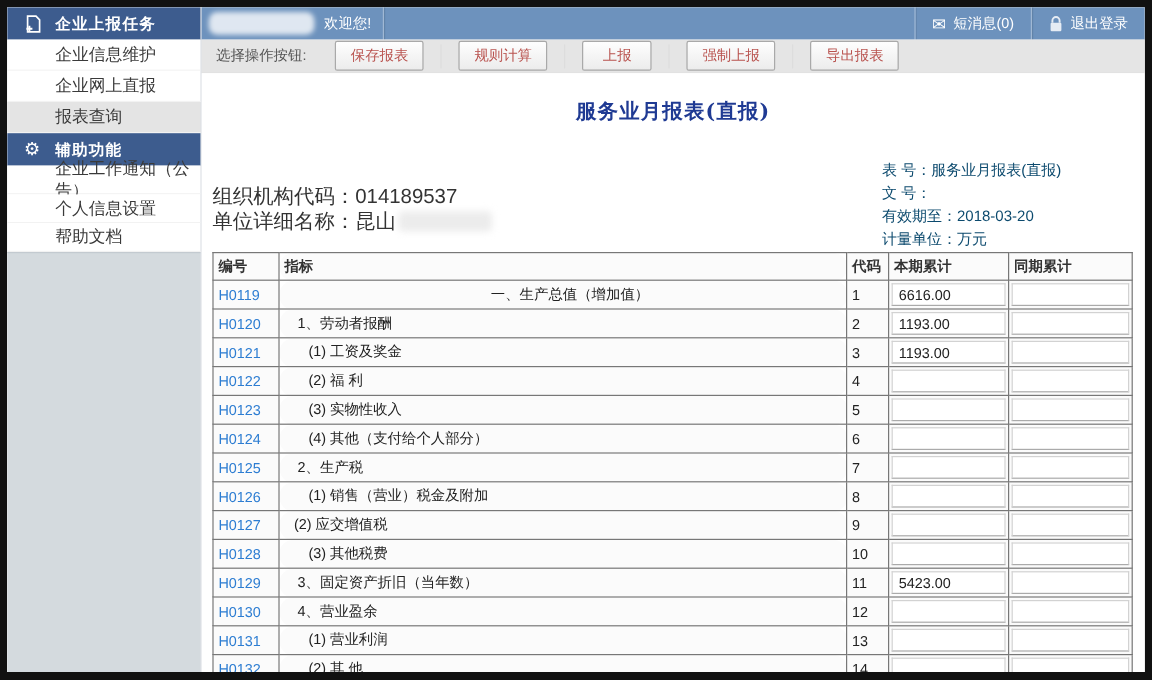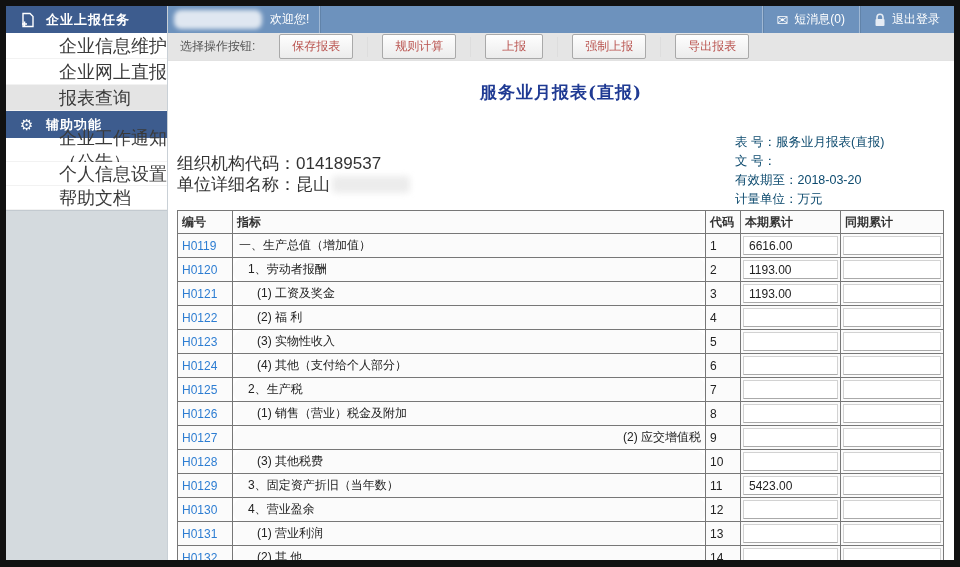--- a/index.html
+++ b/index.html
@@ -9,21 +9,21 @@
   .screen { position:absolute; left:6px; top:6px; width:948px; height:554px;
     background:#fff; display:flex; overflow:hidden; }
 
   
   .sidebar { width:162px; height:100%; background:#fff; display:flex; flex-direction:column;
     border-right:1px solid #c9d0d6; flex:none; }
   .side-header { height:27px; background:#3d5c8e; color:#fff; display:flex; align-items:center;
     padding-left:14px; font-size:13px; font-weight:bold; letter-spacing:1px; cursor:pointer; }
   .side-header .ico { width:26px; display:inline-flex; align-items:center; justify-content:flex-start; }
   .gear { font-size:15px; line-height:1; color:#fff; }
-  .side-item { height:26px; display:flex; align-items:center; padding-left:53px; font-size:18px;
+  .side-item { height:26px; display:flex; align-items:center; padding-left:40px; font-size:14px;
     color:#3a3a3a; background:#fff; border-bottom:1px solid #f2f2f2; cursor:pointer; }
   .side-item.small { height:24px; }
   .side-item.active { background:#e4e4e4; }
   .side-rest { flex:1; background:#d4dade; border-top:1px solid #c3cad0; }
 
   
   .main { flex:1; display:flex; flex-direction:column; min-width:0; }
   .topbar { height:27px; background:#6d92bd; display:flex; align-items:center; color:#fff;
     font-size:12px; flex:none; }
   .blur-name { width:88px; height:19px; margin-left:6px; margin-right:8px; border-radius:7px;
@@ -167,21 +167,21 @@
             <th class="c-code">编号</th>
             <th class="c-ind">指标</th>
             <th class="c-seq">代码</th>
             <th class="c-val" style="padding:0 4px !important;">本期累计</th>
             <th class="c-val2" style="padding:0 4px !important;">同期累计</th>
           </tr>
         </thead>
         <tbody id="rows">
         <tr>
           <td class="c-code"><a class="code-link">H0119</a></td>
-          <td class="c-ind" style="padding-left: 6px;">一、生产总值（增加值）</td>
+          <td class="c-ind" style="padding-left: 16px; text-align: center;">一、生产总值（增加值）</td>
           <td class="c-seq">1</td>
           <td class="c-val">
                   <div class="cellbox">6616.00</div>
                 </td>
           <td class="c-val2">
                   <div class="cellbox"></div>
                 </td>
         </tr>
 
         <tr>
@@ -263,21 +263,21 @@
           <td class="c-val">
                   <div class="cellbox"></div>
                 </td>
           <td class="c-val2">
                   <div class="cellbox"></div>
                 </td>
         </tr>
 
         <tr>
           <td class="c-code"><a class="code-link">H0127</a></td>
-          <td class="c-ind" style="padding-left: 12px; text-align: right;">(2) 应交增值税</td>
+          <td class="c-ind" style="padding-left: 12px;">(2) 应交增值税</td>
           <td class="c-seq">9</td>
           <td class="c-val">
                   <div class="cellbox"></div>
                 </td>
           <td class="c-val2">
                   <div class="cellbox"></div>
                 </td>
         </tr>
 
         <tr>

